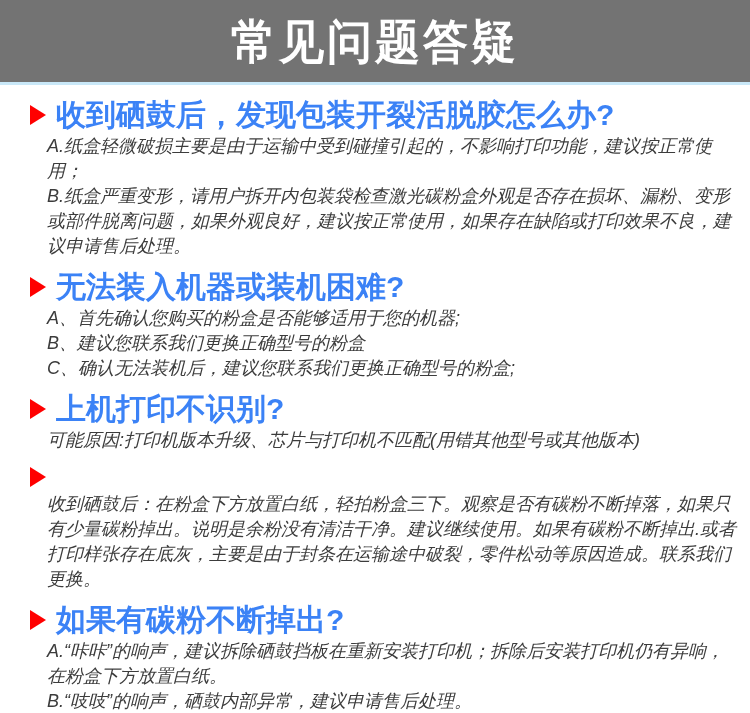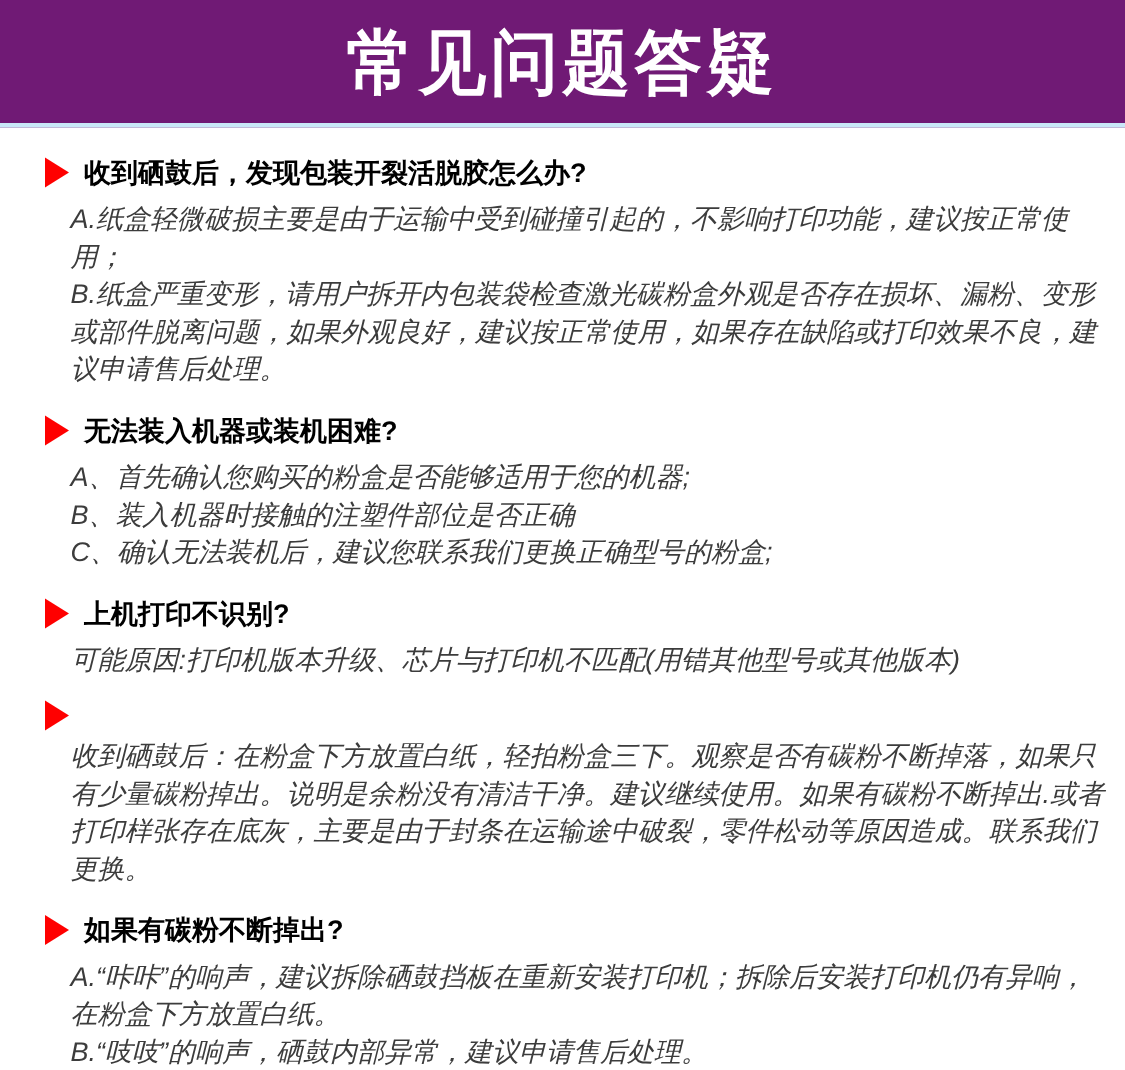--- a/index.html
+++ b/index.html
@@ -11,21 +11,21 @@
   .page {
     position: relative;
     width: 750px;
     height: 713px;
     background: #ffffff;
     overflow: hidden;
   }
   .banner {
     width: 750px;
     height: 82px;
-    background: #701a75;
+    background: #737373;
     border-bottom: 3px solid #C9E8F8;
     display: flex;
     align-items: center;
     justify-content: center;
   }
   .banner-title {
     color: #ffffff;
     font-size: 45px;
     font-weight: 900;
     letter-spacing: 3px;
@@ -45,22 +45,22 @@
   .triangle-icon {
     width: 0;
     height: 0;
     border-left: 16px solid #FF0000;
     border-top: 10px solid transparent;
     border-bottom: 10px solid transparent;
     margin-right: 10px;
     flex: 0 0 auto;
   }
   .question-text {
-    color: #000000;
-    font-size: 18px;
+    color: #3b82f6;
+    font-size: 30px;
     font-weight: bold;
     line-height: 28px;
   }
   .answers {
     margin: 5px 0 0 17px;
     color: #3C3C3C;
     font-size: 18px;
     line-height: 25px;
     font-style: italic;
   }
@@ -91,21 +91,21 @@
       </div>
     </div>
 
     <div class="faq-section">
       <div class="question-row">
         <span class="triangle-icon"></span>
         <span class="question-text">无法装入机器或装机困难?</span>
       </div>
       <div class="answers">
         <p>A、首先确认您购买的粉盒是否能够适用于您的机器;</p>
-        <p>B、装入机器时接触的注塑件部位是否正确</p>
+        <p>B、建议您联系我们更换正确型号的粉盒</p>
         <p>C、确认无法装机后，建议您联系我们更换正确型号的粉盒;</p>
       </div>
     </div>
 
     <div class="faq-section">
       <div class="question-row">
         <span class="triangle-icon"></span>
         <span class="question-text">上机打印不识别?</span>
       </div>
       <div class="answers">

